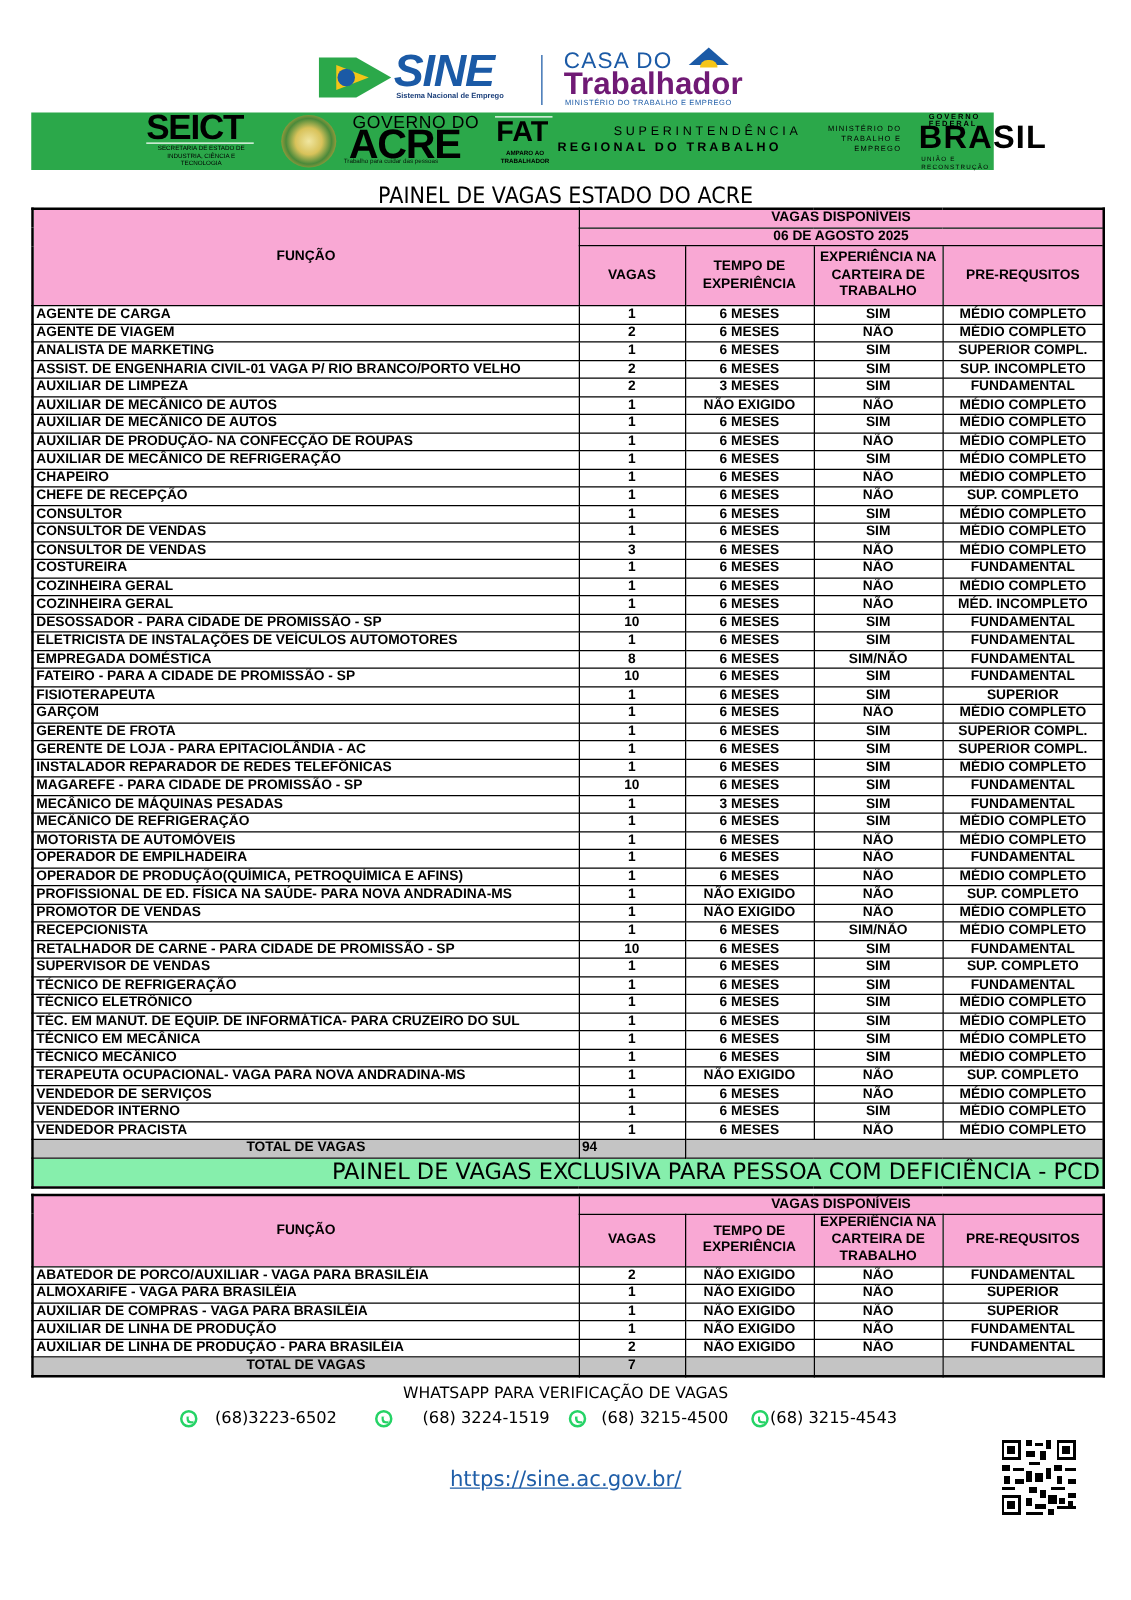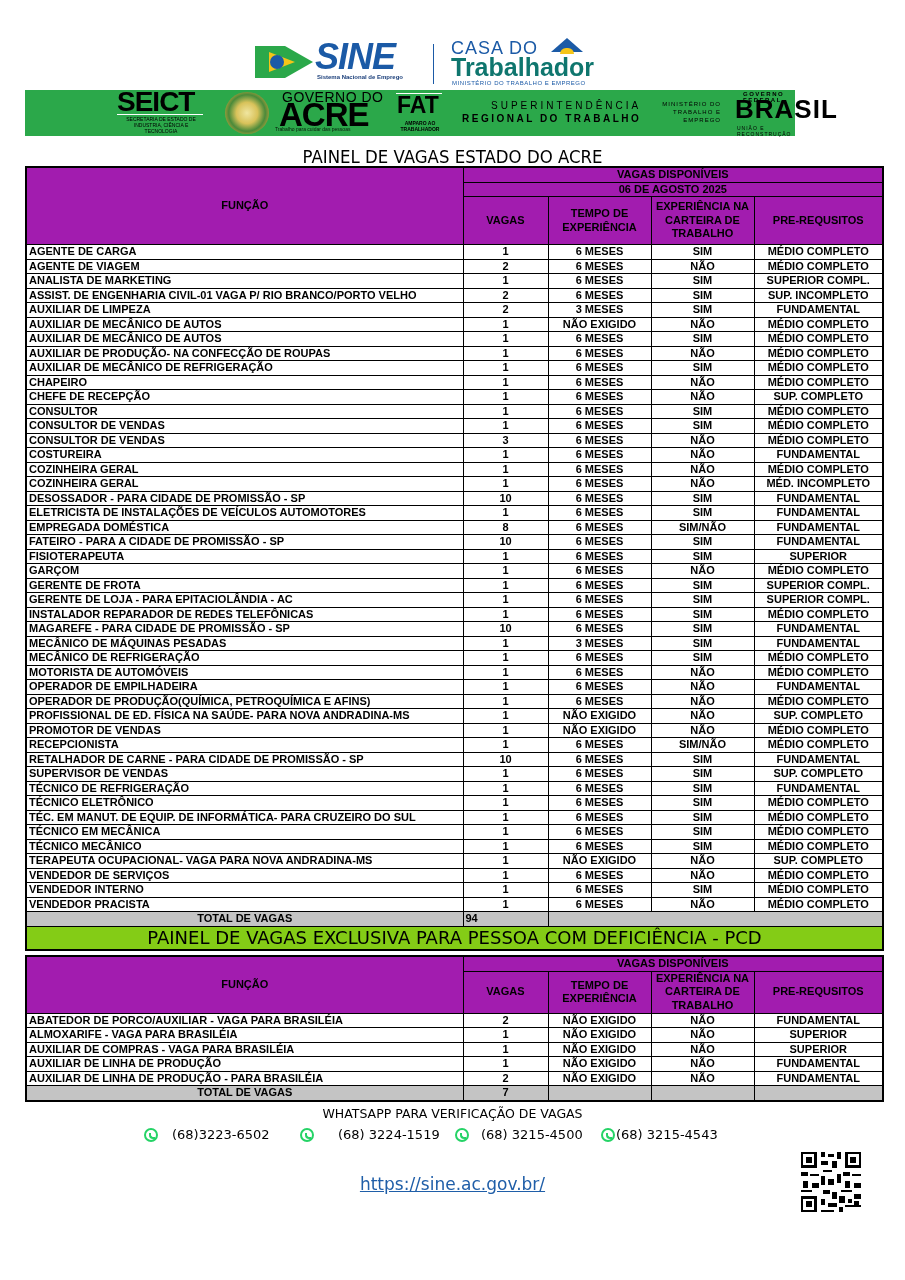--- a/index.html
+++ b/index.html
@@ -5,53 +5,53 @@
   html,body{margin:0;padding:0;background:#fff;}
   body{width:905px;height:1280px;position:relative;overflow:hidden;font-family:"Liberation Sans",sans-serif;color:#000;}
   .logo-top{position:absolute;left:255px;top:36px;width:375px;height:50px;}
   .sine-flag{position:absolute;left:0;top:6px;width:58px;height:40px;}
   .sine-text{position:absolute;left:60px;top:2px;font-family:"Liberation Sans",sans-serif;font-weight:bold;font-style:italic;font-size:36px;color:#1b5aa6;letter-spacing:-1px;line-height:38px;}
   .sine-sub{position:absolute;left:62px;top:38px;font-size:6px;font-weight:bold;color:#1b3f7a;}
   .sep{position:absolute;left:178px;top:8px;width:1px;height:40px;background:#1b5aa6;}
   .casa-do{position:absolute;left:196px;top:2px;font-size:18px;color:#1b5aa6;letter-spacing:1px;}
   .roof{position:absolute;left:296px;top:2px;width:0;height:0;border-left:16px solid transparent;border-right:16px solid transparent;border-bottom:14px solid #1b5aa6;}
   .roof-dot{position:absolute;left:305px;top:12px;width:14px;height:6px;background:#f5c518;border-radius:7px 7px 0 0;}
-  .trab{position:absolute;left:196px;top:18px;font-size:25px;font-weight:bold;color:#0f766e;line-height:26px;}
+  .trab{position:absolute;left:196px;top:18px;font-size:25px;font-weight:bold;color:#701a75;line-height:26px;}
   .trab-sub{position:absolute;left:197px;top:44px;font-size:6px;color:#1b5aa6;letter-spacing:.5px;}
 
   .green-band{position:absolute;left:25px;top:90px;width:770px;height:46px;background:#2ba84a;color:#000000;}
   .seict{position:absolute;left:92px;top:-4px;font-size:28px;font-weight:bold;letter-spacing:-1px;}
   .seict-line{position:absolute;left:92px;top:24px;width:86px;height:1px;background:#fff;}
   .seict-sub{position:absolute;left:92px;top:26px;width:88px;font-size:5px;text-align:center;line-height:6px;}
   .crest{position:absolute;left:200px;top:2px;width:44px;height:42px;border-radius:50%;background:radial-gradient(circle,#f0e6a0 0,#d8c25a 35%,#4a8a3a 60%,#c2a23a 80%);}
   .gov-do{position:absolute;left:257px;top:-1px;font-size:14px;letter-spacing:.5px;}
   .acre{position:absolute;left:254px;top:6px;font-size:33px;font-weight:bold;letter-spacing:-1px;}
   .acre-sub{position:absolute;left:250px;top:36px;font-size:5px;opacity:.85;}
   .fat-line{position:absolute;left:371px;top:3px;width:46px;height:1px;background:#fff;}
   .fat{position:absolute;left:372px;top:2px;font-size:23px;font-weight:bold;}
   .fat-sub{position:absolute;left:370px;top:30px;width:50px;font-size:5px;text-align:center;line-height:6px;font-weight:bold;}
   .sup1{position:absolute;left:466px;top:10px;font-size:10px;letter-spacing:3px;}
-  .sup2{position:absolute;left:437px;top:23px;font-size:10px;font-weight:bold;letter-spacing:2.5px;text-align:center;}
+  .sup2{position:absolute;left:421px;top:23px;font-size:10px;font-weight:bold;letter-spacing:2.5px;text-align:center;}
   .min{position:absolute;left:628px;top:10px;width:68px;font-size:6px;text-align:right;line-height:8px;letter-spacing:1px;}
   .gf{position:absolute;left:718px;top:1px;font-size:6px;font-weight:bold;letter-spacing:1.5px;}
   .brasil{position:absolute;left:710px;top:6px;font-size:26px;font-weight:bold;letter-spacing:1px;line-height:26px;}
   .uniao{position:absolute;left:712px;top:35px;font-size:5px;letter-spacing:1px;}
 
   .title{position:absolute;left:0;width:905px;text-align:center;font-family:"DejaVu Sans",sans-serif;font-size:18px;letter-spacing:0;transform:scaleX(.92);}
   #title1{top:146px;}
 
   table{border-collapse:collapse;position:absolute;left:25px;table-layout:fixed;}
   td,th{border:1px solid #000;padding:0 2px;font-size:11px;font-weight:bold;line-height:13.5px;height:13.5px;white-space:nowrap;overflow:hidden;}
-  th{background:#a21caf;font-weight:bold;}
+  th{background:#f9a8d4;font-weight:bold;}
   td.c{text-align:center;}
   td.l{text-align:left;}
   .tbl1{top:166px;width:857px;border:2px solid #000;}
   .tbl2{top:955px;width:857px;border:2px solid #000;}
   tr.total td{background:#c4c4c4;}
-  .pcd-title td{background:#84cc16;font-family:"DejaVu Sans",sans-serif;font-weight:normal;font-size:18px;text-align:center;height:22px;line-height:22px;}
+  .pcd-title td{background:#86efac;font-family:"DejaVu Sans",sans-serif;font-weight:normal;font-size:18px;text-align:right;height:22px;line-height:22px;}
 
   .wa-title{position:absolute;left:0;width:905px;top:1106px;text-align:center;font-family:"DejaVu Sans",sans-serif;font-size:12.5px;}
   .wa-row{position:absolute;top:1127px;font-family:"DejaVu Sans",sans-serif;font-size:13px;display:flex;align-items:center;}
   .wa-icon{width:14px;height:14px;border:2px solid #25d366;border-radius:50%;position:relative;box-sizing:border-box;}
   .wa-icon::after{content:"";position:absolute;left:3px;top:3px;width:4px;height:4px;border-left:2px solid #25d366;border-bottom:2px solid #25d366;border-radius:0 0 0 4px;}
   .site{position:absolute;left:0;width:905px;top:1174px;text-align:center;font-family:"DejaVu Sans",sans-serif;font-size:17px;color:#1f5ea8;}
   .site span{text-decoration:underline;}
   .qr{position:absolute;left:796px;top:1150px;width:70px;height:64px;}
 </style>
 </head>

